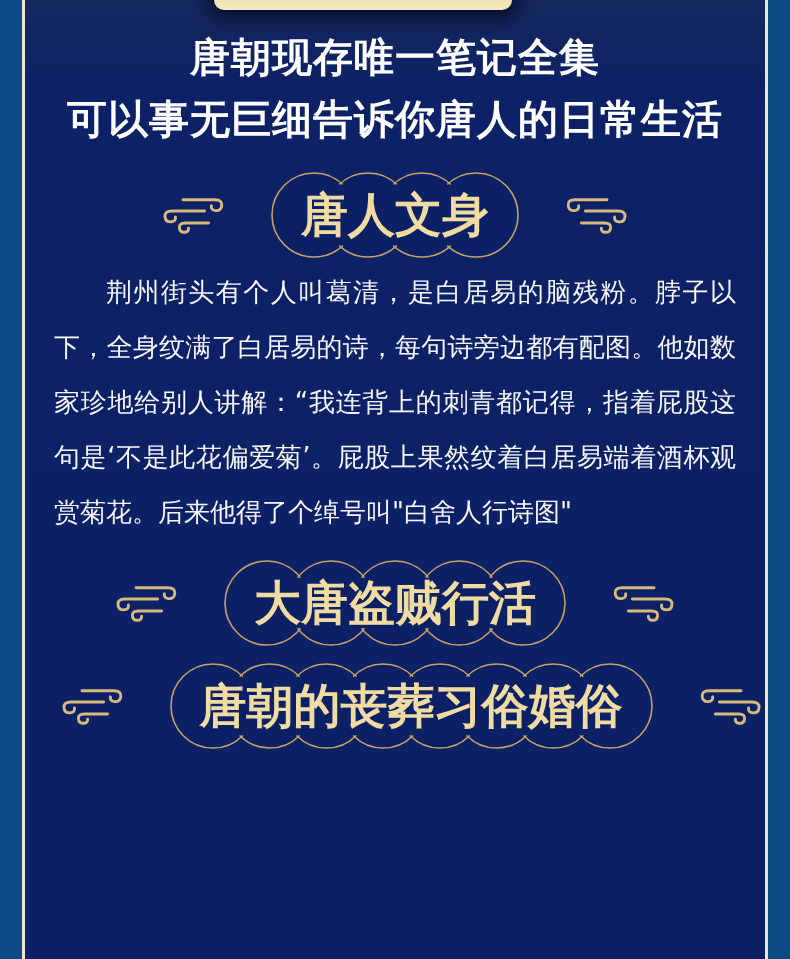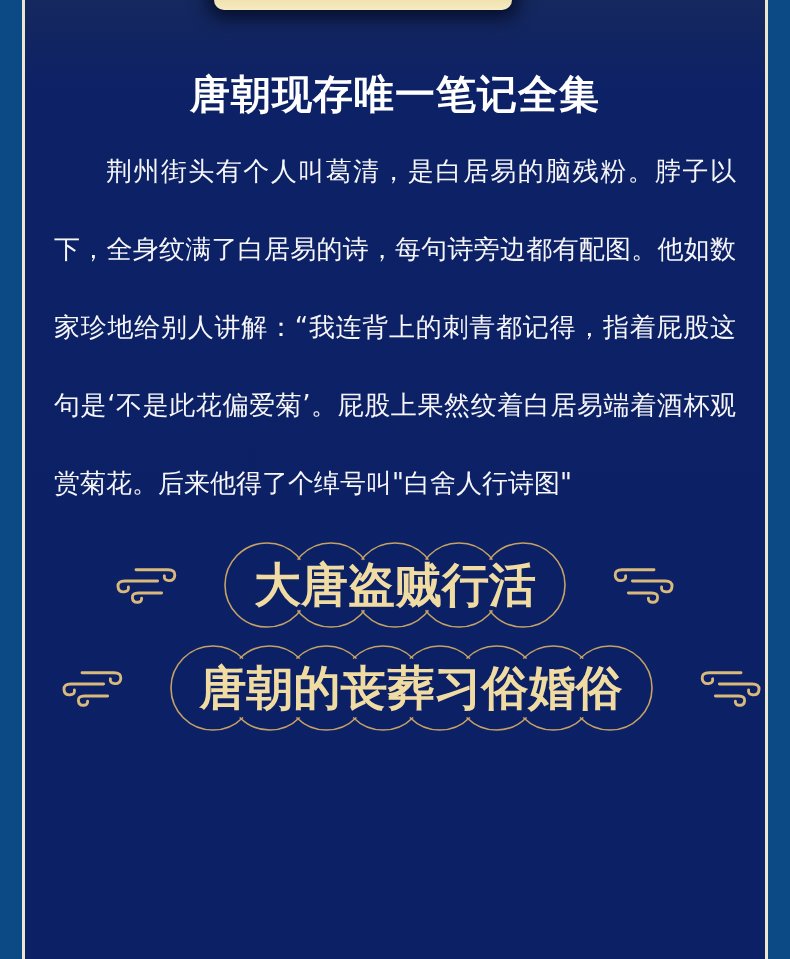--- a/index.html
+++ b/index.html
@@ -20,21 +20,21 @@
   
   .top-plaque {
     position:absolute; top:-18px; left:214px; width:298px; height:28px;
     background:linear-gradient(180deg,#e6cf8e,#f6ecc2);
     border-radius:10px;
     box-shadow:0 2px 18px 6px rgba(3,7,28,0.8);
     z-index:2;
   }
 
   .title {
-    margin:0; padding-top:63px; text-align:center;
+    margin:0; padding-top:26px; text-align:center;
     color:#ffffff; font-family:"DejaVu Serif", serif; font-weight:bold;
     font-size:40px; line-height:62px; letter-spacing:1px;
   }
 
   .badge-row { display:flex; justify-content:center; align-items:center; gap:24px; }
   .badge-row.r1 { margin-top:22px; }
   .badge-row.r2 { margin-top:20px; }
   .badge-row.r3 { margin-top:17px;padding-left:32px; }
 
   .cloud { width:88px; height:58px; flex:0 0 auto; }
@@ -43,21 +43,21 @@
   .badge { position:relative; height:86px; display:flex; align-items:center; justify-content:center; padding:0 30px; }
   .badge svg.badge-bg { position:absolute; left:0; top:0; }
   .badge-label {
     position:relative; z-index:1;
     font-family:"DejaVu Serif", serif; font-weight:bold;
     font-size:47px; color:#f0dca2; white-space:nowrap;
   }
 
   .para {
     width:682px; margin:0 auto; color:#f6f6f8;
-    font-size:26px; line-height:78px; text-indent:2em;
+    font-size:26px; line-height:55px; text-indent:2em;
     text-align:justify; letter-spacing:0;
   }
   .para.p1 { margin-top:7px; }
   .para.p2 { margin-top:16px; }
 
   .hidden-defs { position:absolute; width:0; height:0; overflow:hidden; }
 </style>
 </head>
 <body>
 
@@ -75,22 +75,44 @@
 
   <div class="edge-strip left"></div>
   <div class="edge-line  left"></div>
   <div class="edge-strip right"></div>
   <div class="edge-line  right"></div>
 
   <div class="top-plaque"></div>
 
   <h1 class="title">
     <span>唐朝现存唯一笔记全集</span><br>
+    <span>可以事无巨细告诉你唐人的日常生活</span>
   </h1>
 
+  <div class="badge-row r1">
+    <svg class="cloud">
+        <use href="#cloud-sym"></use>
+      </svg>
+    <div class="badge">
+      <svg class="badge-bg" width="248" height="86" viewBox="0 0 248 86">
+          <circle cx="43" cy="43" r="42" fill="none" stroke="#c5a264" stroke-width="1.6"></circle>
+          <circle cx="97" cy="43" r="42" fill="none" stroke="#c5a264" stroke-width="1.6"></circle>
+          <circle cx="151" cy="43" r="42" fill="none" stroke="#c5a264" stroke-width="1.6"></circle>
+          <circle cx="205" cy="43" r="42" fill="none" stroke="#c5a264" stroke-width="1.6"></circle>
+          <circle cx="43" cy="43" r="39.8" fill="#0c2065"></circle>
+          <circle cx="97" cy="43" r="39.8" fill="#0c2065"></circle>
+          <circle cx="151" cy="43" r="39.8" fill="#0c2065"></circle>
+          <circle cx="205" cy="43" r="39.8" fill="#0c2065"></circle>
+        </svg>
+      <span class="badge-label">唐人文身</span>
+    </div>
+    <svg class="cloud mirror">
+        <use href="#cloud-sym"></use>
+      </svg>
+  </div>
   <p class="para p1">荆州街头有个人叫葛清，是白居易的脑残粉。脖子以下，全身纹满了白居易的诗，每句诗旁边都有配图。他如数家珍地给别人讲解：“我连背上的刺青都记得，指着屁股这句是‘不是此花偏爱菊’。屁股上果然纹着白居易端着酒杯观赏菊花。后来他得了个绰号叫"白舍人行诗图"</p>
 
   <div class="badge-row r2">
     <svg class="cloud">
         <use href="#cloud-sym"></use>
       </svg>
     <div class="badge">
       <svg class="badge-bg" width="342" height="86" viewBox="0 0 342 86">
           <circle cx="43" cy="43" r="42" fill="none" stroke="#c5a264" stroke-width="1.6"></circle>
           <circle cx="107" cy="43" r="42" fill="none" stroke="#c5a264" stroke-width="1.6"></circle>

